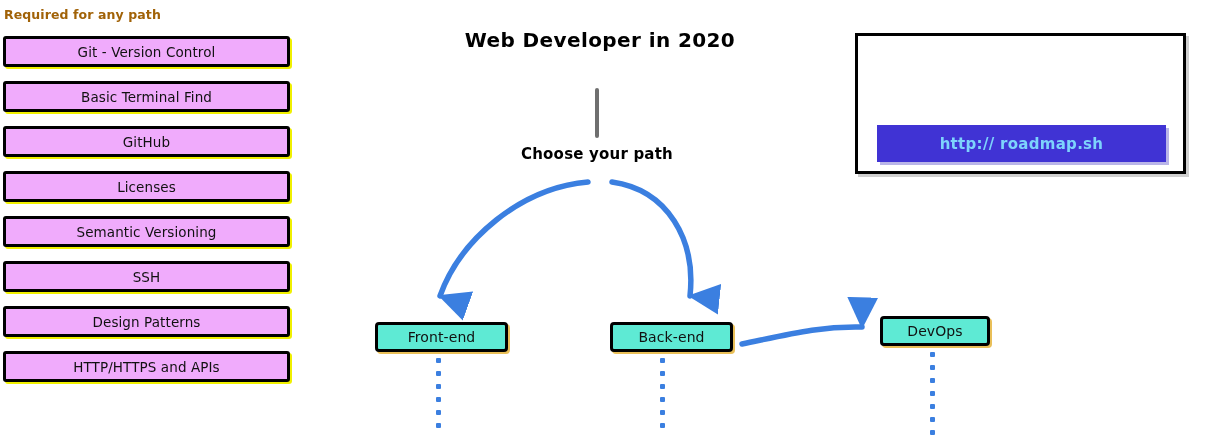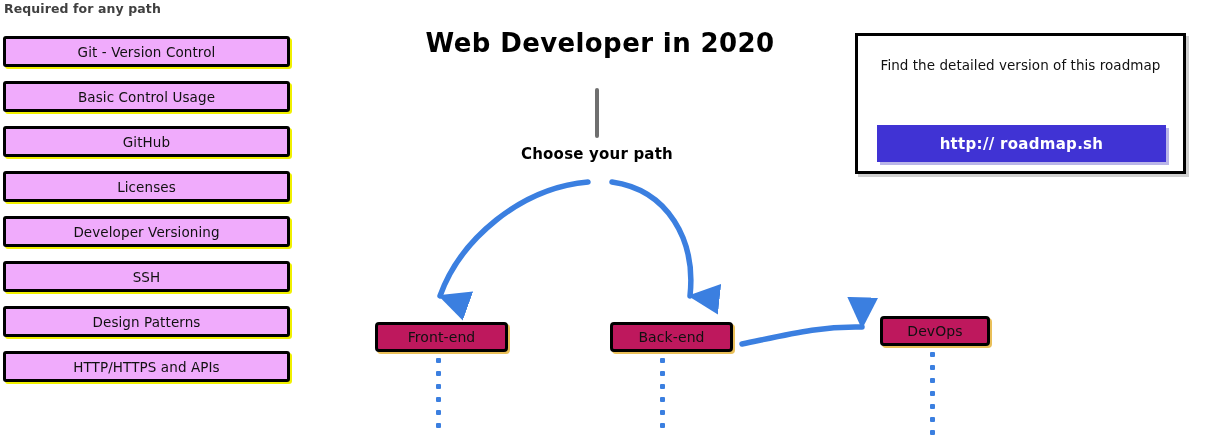--- a/index.html
+++ b/index.html
@@ -19,23 +19,23 @@
   
   #required-section {
     position: absolute;
     left: 3px;
     top: 0px;
     width: 292px;
   }
   #required-heading {
     font-size: 12.5px;
     font-weight: 700;
-    color: #404040;
+    color: #a16207;
     letter-spacing: 0.1px;
-    padding: 1px 0 0 1px;
+    padding: 7px 0 0 1px;
     line-height: 16px;
   }
   #required-list {
     position: absolute;
     left: 0px;
     top: 36px;
     width: 287px;
   }
   .req-item {
     position: relative;
@@ -58,21 +58,21 @@
     line-height: 14px;
   }
 
   
   #roadmap-title {
     position: absolute;
     left: 420px;
     top: 28px;
     width: 360px;
     text-align: center;
-    font-size: 26px;
+    font-size: 20px;
     font-weight: 700;
     color: #000000;
     letter-spacing: 0.4px;
   }
 
   
   #title-stem {
     position: absolute;
     left: 595px;
     top: 88px;
@@ -99,21 +99,21 @@
     left: 0;
     top: 0;
     width: 1207px;
     height: 436px;
     pointer-events: none;
   }
 
   
   .node-box {
     position: absolute;
-    background: #be185d;
+    background: #5eead4;
     border: 3px solid #000000;
     border-radius: 4px;
     box-shadow: 2px 2px 0 #e9bf58;
     display: flex;
     align-items: center;
     justify-content: center;
     height: 24px;
     box-sizing: content-box;
   }
   .node-label {
@@ -172,44 +172,44 @@
     height: 37px;
     background: #4033D4;
     box-shadow: 3px 3px 0 #b9b5e8;
     display: flex;
     align-items: center;
     justify-content: center;
   }
   #info-cta-label {
     font-size: 15px;
     font-weight: 700;
-    color: #ffffff;
+    color: #7dd3fc;
     letter-spacing: 0.3px;
   }
 </style>
 </head>
 <body>
 
 <div id="required-section">
   <div id="required-heading">Required for any path</div>
   <div id="required-list">
     <div class="req-item">
       <span class="req-label">Git - Version Control</span>
     </div>
     <div class="req-item">
-      <span class="req-label">Basic Control Usage</span>
+      <span class="req-label">Basic Terminal Find</span>
     </div>
     <div class="req-item">
       <span class="req-label">GitHub</span>
     </div>
     <div class="req-item">
       <span class="req-label">Licenses</span>
     </div>
     <div class="req-item">
-      <span class="req-label">Developer Versioning</span>
+      <span class="req-label">Semantic Versioning</span>
     </div>
     <div class="req-item">
       <span class="req-label">SSH</span>
     </div>
     <div class="req-item">
       <span class="req-label">Design Patterns</span>
     </div>
     <div class="req-item">
       <span class="req-label">HTTP/HTTPS and APIs</span>
     </div>
@@ -268,17 +268,16 @@
     <span class="dot" style="top: 0px; background: rgb(59, 127, 224);"></span>
     <span class="dot" style="top: 13px; background: rgb(59, 127, 224);"></span>
     <span class="dot" style="top: 26px; background: rgb(59, 127, 224);"></span>
     <span class="dot" style="top: 39px; background: rgb(59, 127, 224);"></span>
     <span class="dot" style="top: 52px; background: rgb(59, 127, 224);"></span>
     <span class="dot" style="top: 65px; background: rgb(59, 127, 224);"></span>
     <span class="dot" style="top: 78px; background: rgb(59, 127, 224);"></span>
   </div>
 
 <div id="info-box">
-  <div class="info-line" id="info-line-1">Find the detailed version of this roadmap</div>
   <div id="info-cta">
     <span id="info-cta-label">http:// roadmap.sh</span>
   </div>
 </div>
 
 </body></html>

